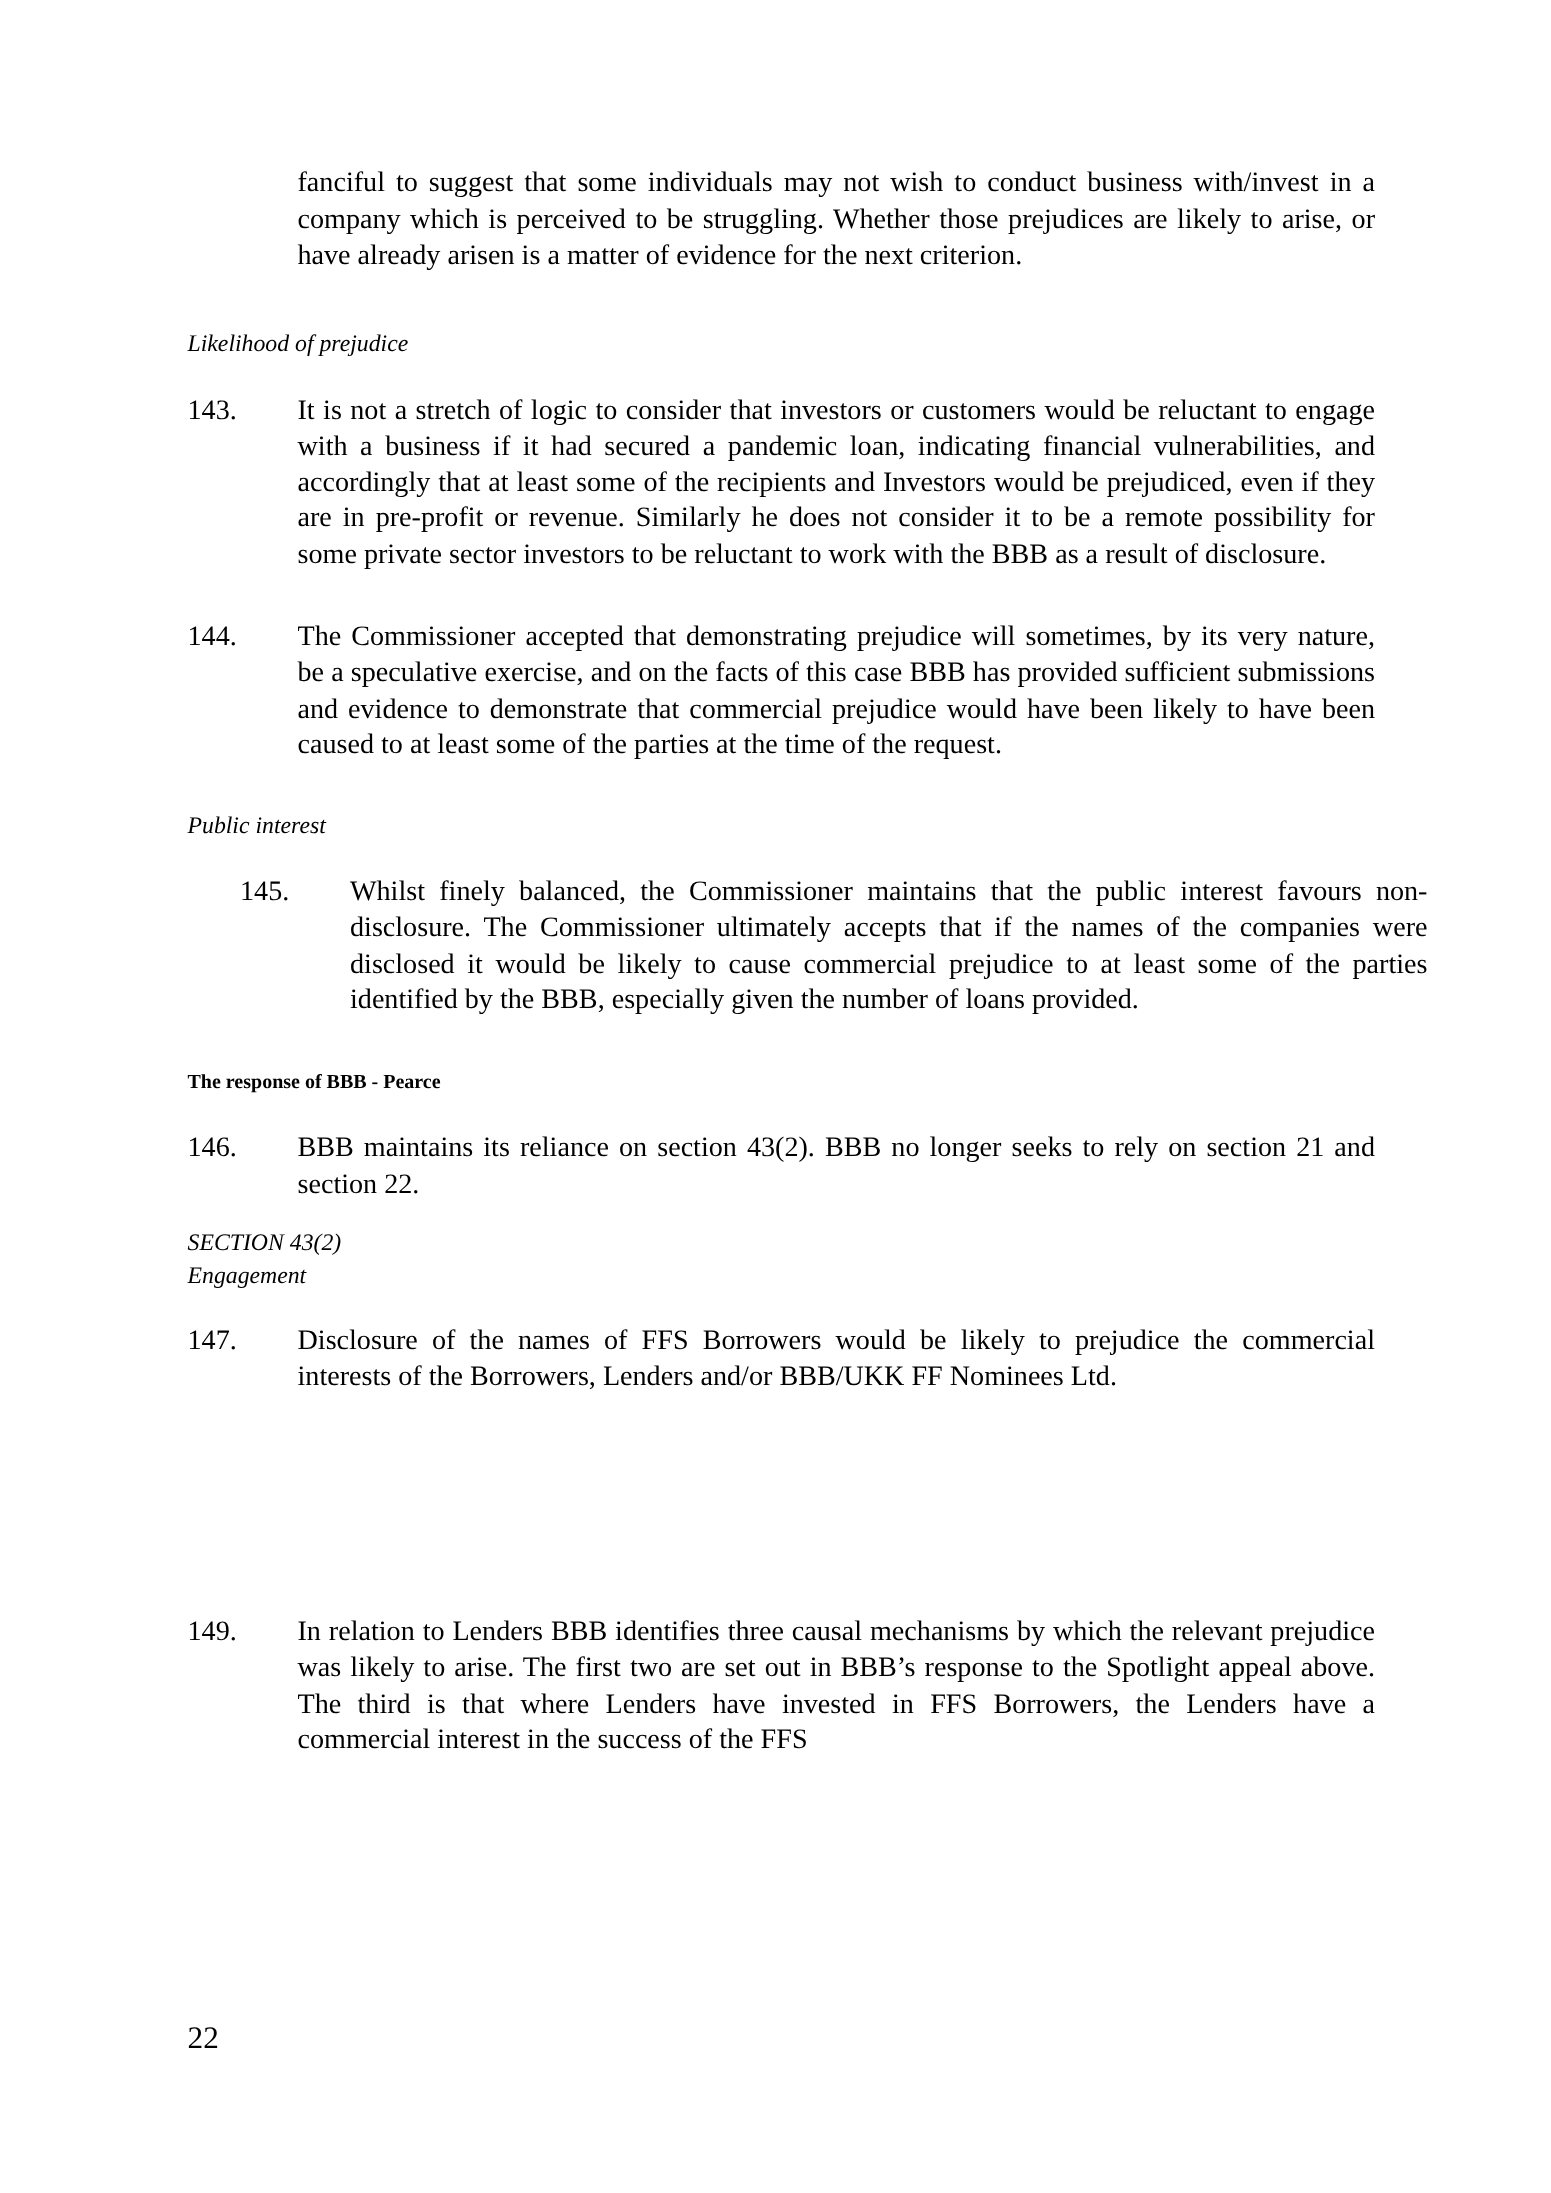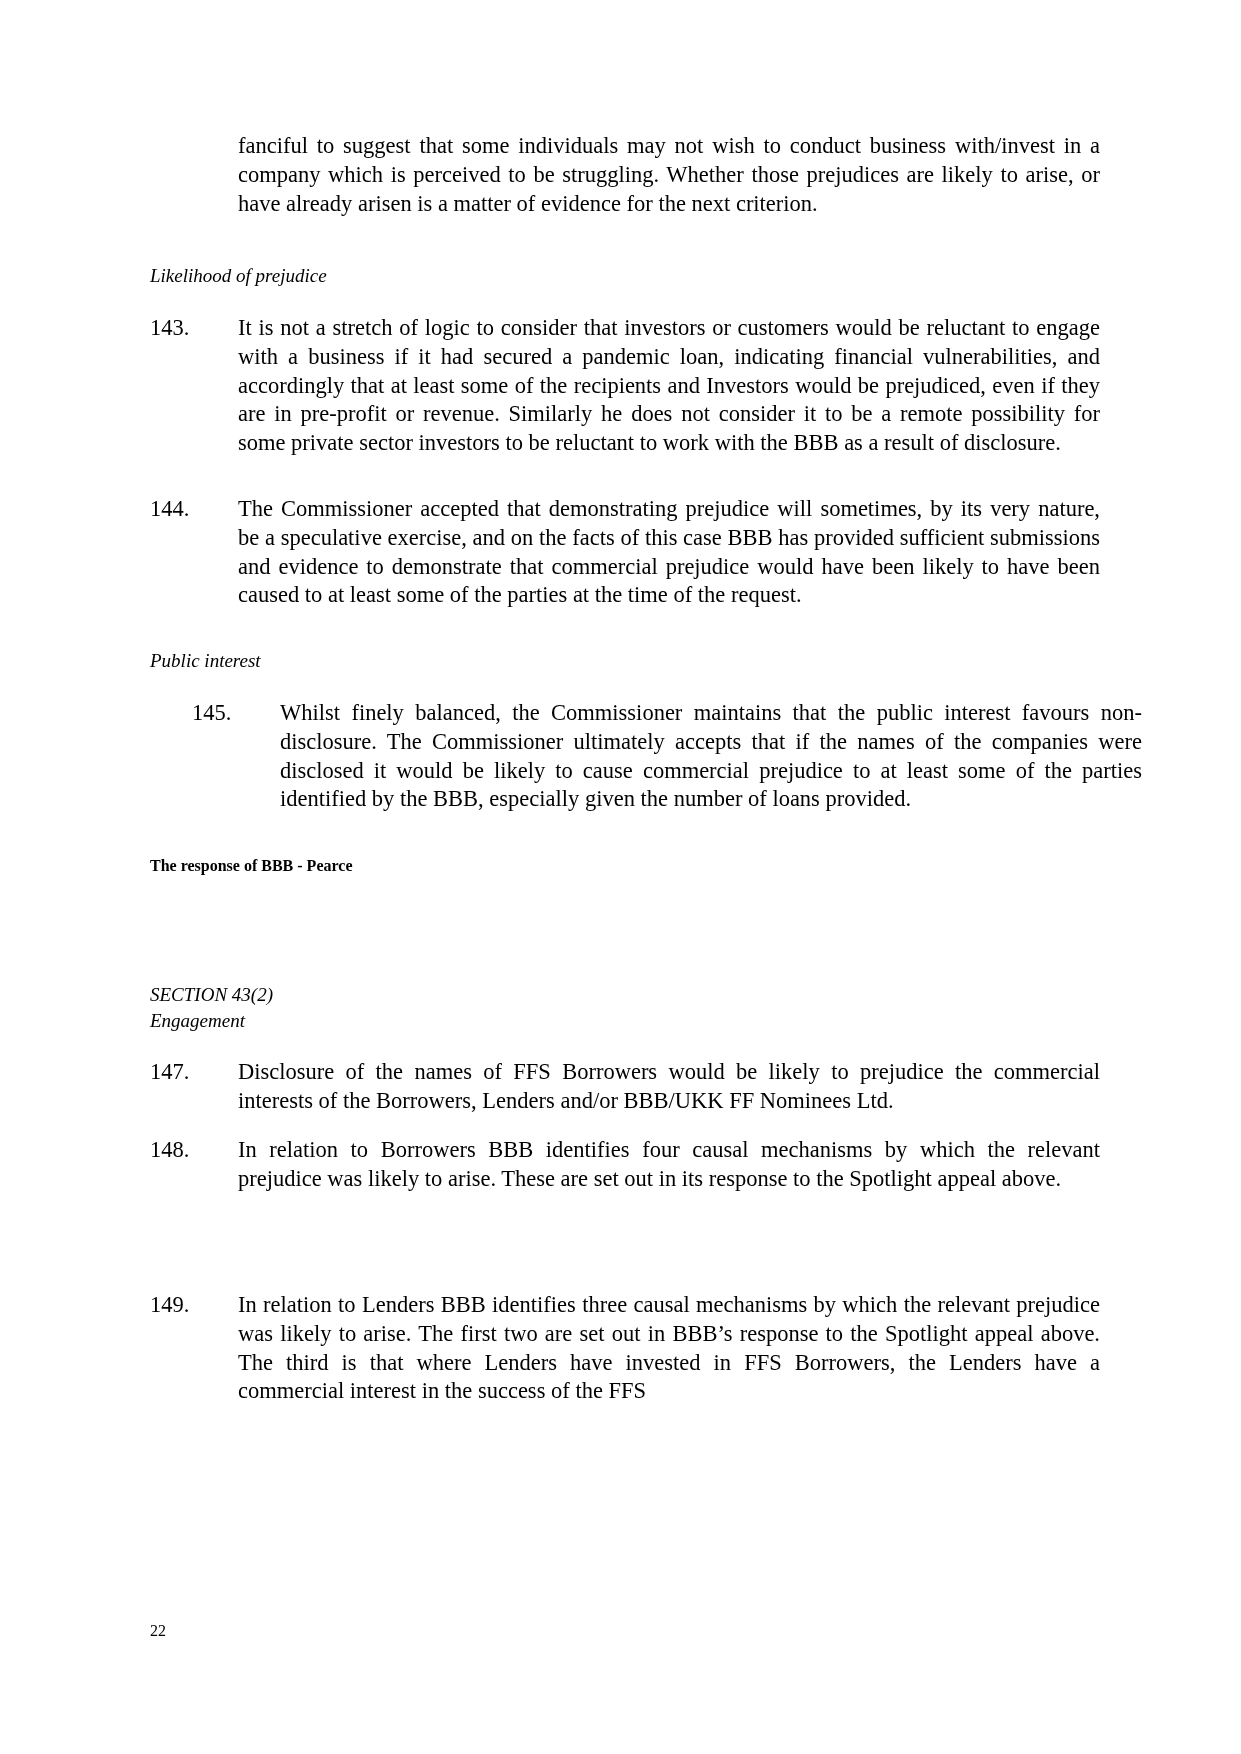--- a/index.html
+++ b/index.html
@@ -5,21 +5,21 @@
   html, body { margin: 0; padding: 0; background: #ffffff; }
   body { width: 1241px; height: 1754px; position: relative; overflow: hidden;
          font-family: "Liberation Serif", "DejaVu Serif", serif; color: #000; }
   .page { position: absolute; left: 0; top: 0; width: 1237px; height: 1754px; }
   .para { position: absolute; left: 150px; width: 950px; font-size: 22.5px; line-height: 28.8px; }
   .para .num { position: absolute; left: 0; top: 0; }
   .para .body { margin-left: 88px; text-align: justify; }
   .heading-it { position: absolute; left: 150px; font-size: 19px; line-height: 28.8px; font-style: italic; }
   .heading-b { position: absolute; left: 150px; font-size: 16px; line-height: 28.8px; font-weight: bold; }
   .cont { position: absolute; left: 238px; width: 862px; font-size: 22.5px; line-height: 28.8px; text-align: justify; }
-  .page-num { position: absolute; left: 150px; top: 1617px; font-size: 16px; line-height: 28px; }
+  .page-num { position: absolute; left: 150px; top: 1617px; font-size: 25px; line-height: 28px; }
 </style>
 </head>
 <body>
 
 <div class="page">
 
   <div class="cont" style="top:132px;">fanciful to suggest that some individuals may not wish to conduct business with/invest in a company which is perceived to be struggling. Whether those prejudices are likely to arise, or have already arisen is a matter of evidence for the next criterion.</div>
 
   <div class="heading-it" style="top:262px;">Likelihood of prejudice</div>
 
@@ -35,33 +35,33 @@
 
   <div class="heading-it" style="top:647px;">Public interest</div>
 
   <div class="para" style="top:699px;margin-left:42px;">
     <span class="num">145.</span>
     <div class="body">Whilst finely balanced, the Commissioner maintains that the public interest favours non-disclosure. The Commissioner ultimately accepts that if the names of the companies were disclosed it would be likely to cause commercial prejudice to at least some of the parties identified by the BBB, especially given the number of loans provided.</div>
   </div>
 
   <div class="heading-b" style="top:852px;">The response of BBB - Pearce</div>
 
+  <div class="para" style="top:904px;">
+    <span class="num">146.</span>
+    <div class="body">BBB maintains its reliance on section 43(2). BBB no longer seeks to rely on section 21 and section 22.</div>
+  </div>
 
   <div class="heading-it" style="top:981px;">SECTION 43(2)</div>
   <div class="heading-it" style="top:1007px;">Engagement</div>
 
   <div class="para" style="top:1058px;">
     <span class="num">147.</span>
     <div class="body">Disclosure of the names of FFS Borrowers would be likely to prejudice the commercial interests of the Borrowers, Lenders and/or BBB/UKK FF Nominees Ltd.</div>
   </div>
 
-  <div class="para" style="top:1136px;">
-    <span class="num">148.</span>
-    <div class="body">In relation to Borrowers BBB identifies four causal mechanisms by which the relevant prejudice was likely to arise. These are set out in its response to the Spotlight appeal above.</div>
-  </div>
 
 
   <div class="para" style="top:1291px;">
     <span class="num">149.</span>
     <div class="body">In relation to Lenders BBB identifies three causal mechanisms by which the relevant prejudice was likely to arise. The first two are set out in BBB’s response to the Spotlight appeal above. The third is that where Lenders have invested in FFS Borrowers, the Lenders have a commercial interest in the success of the FFS</div>
   </div>
 
   <div class="page-num">22</div>
 </div>
 

